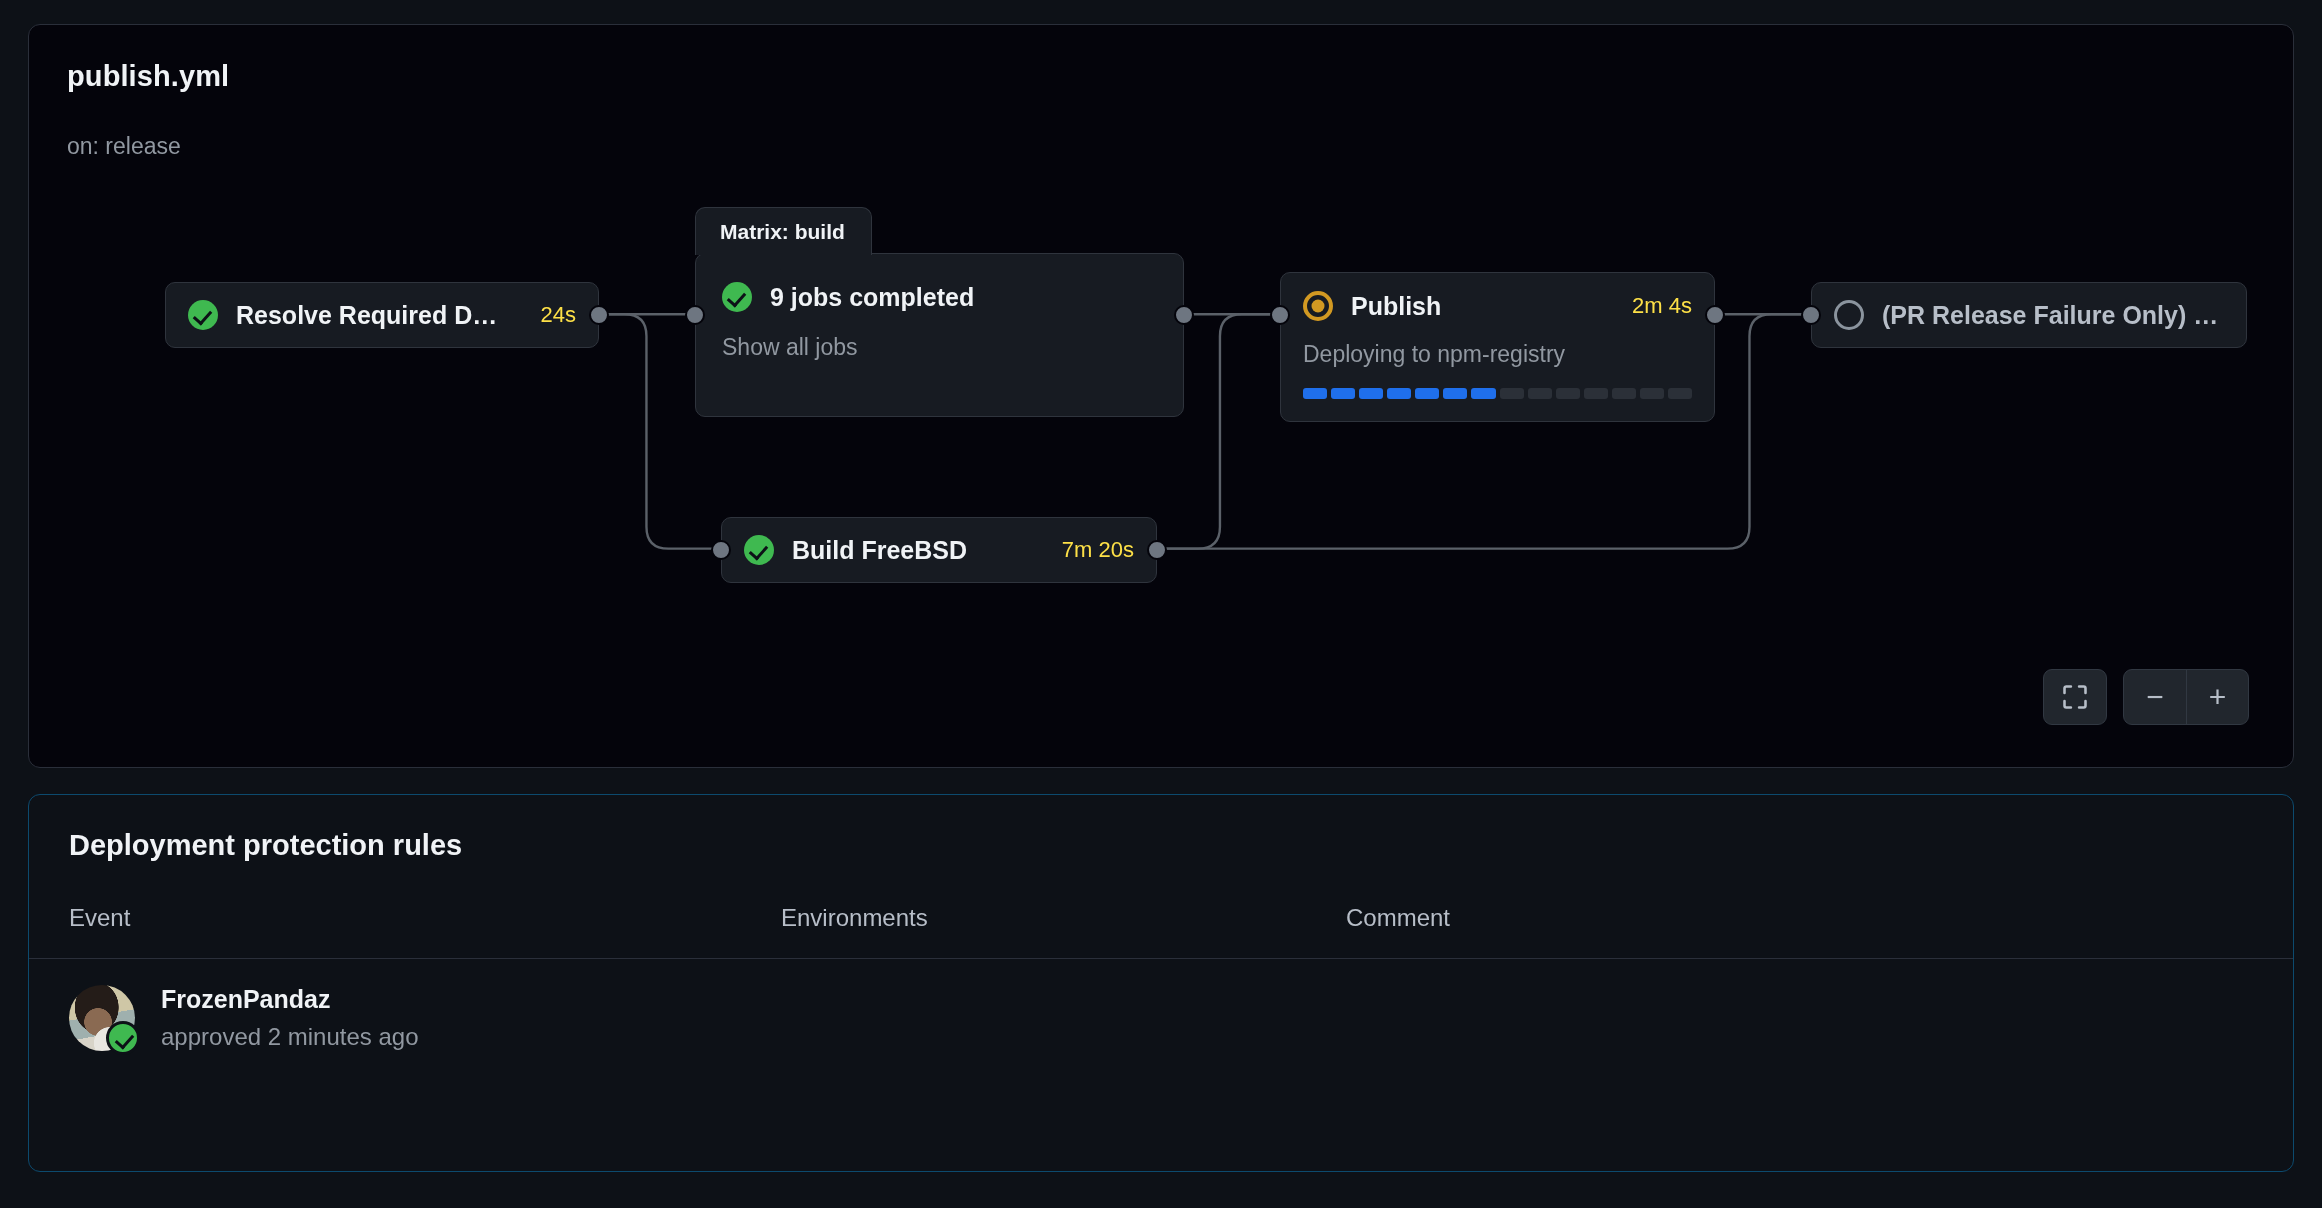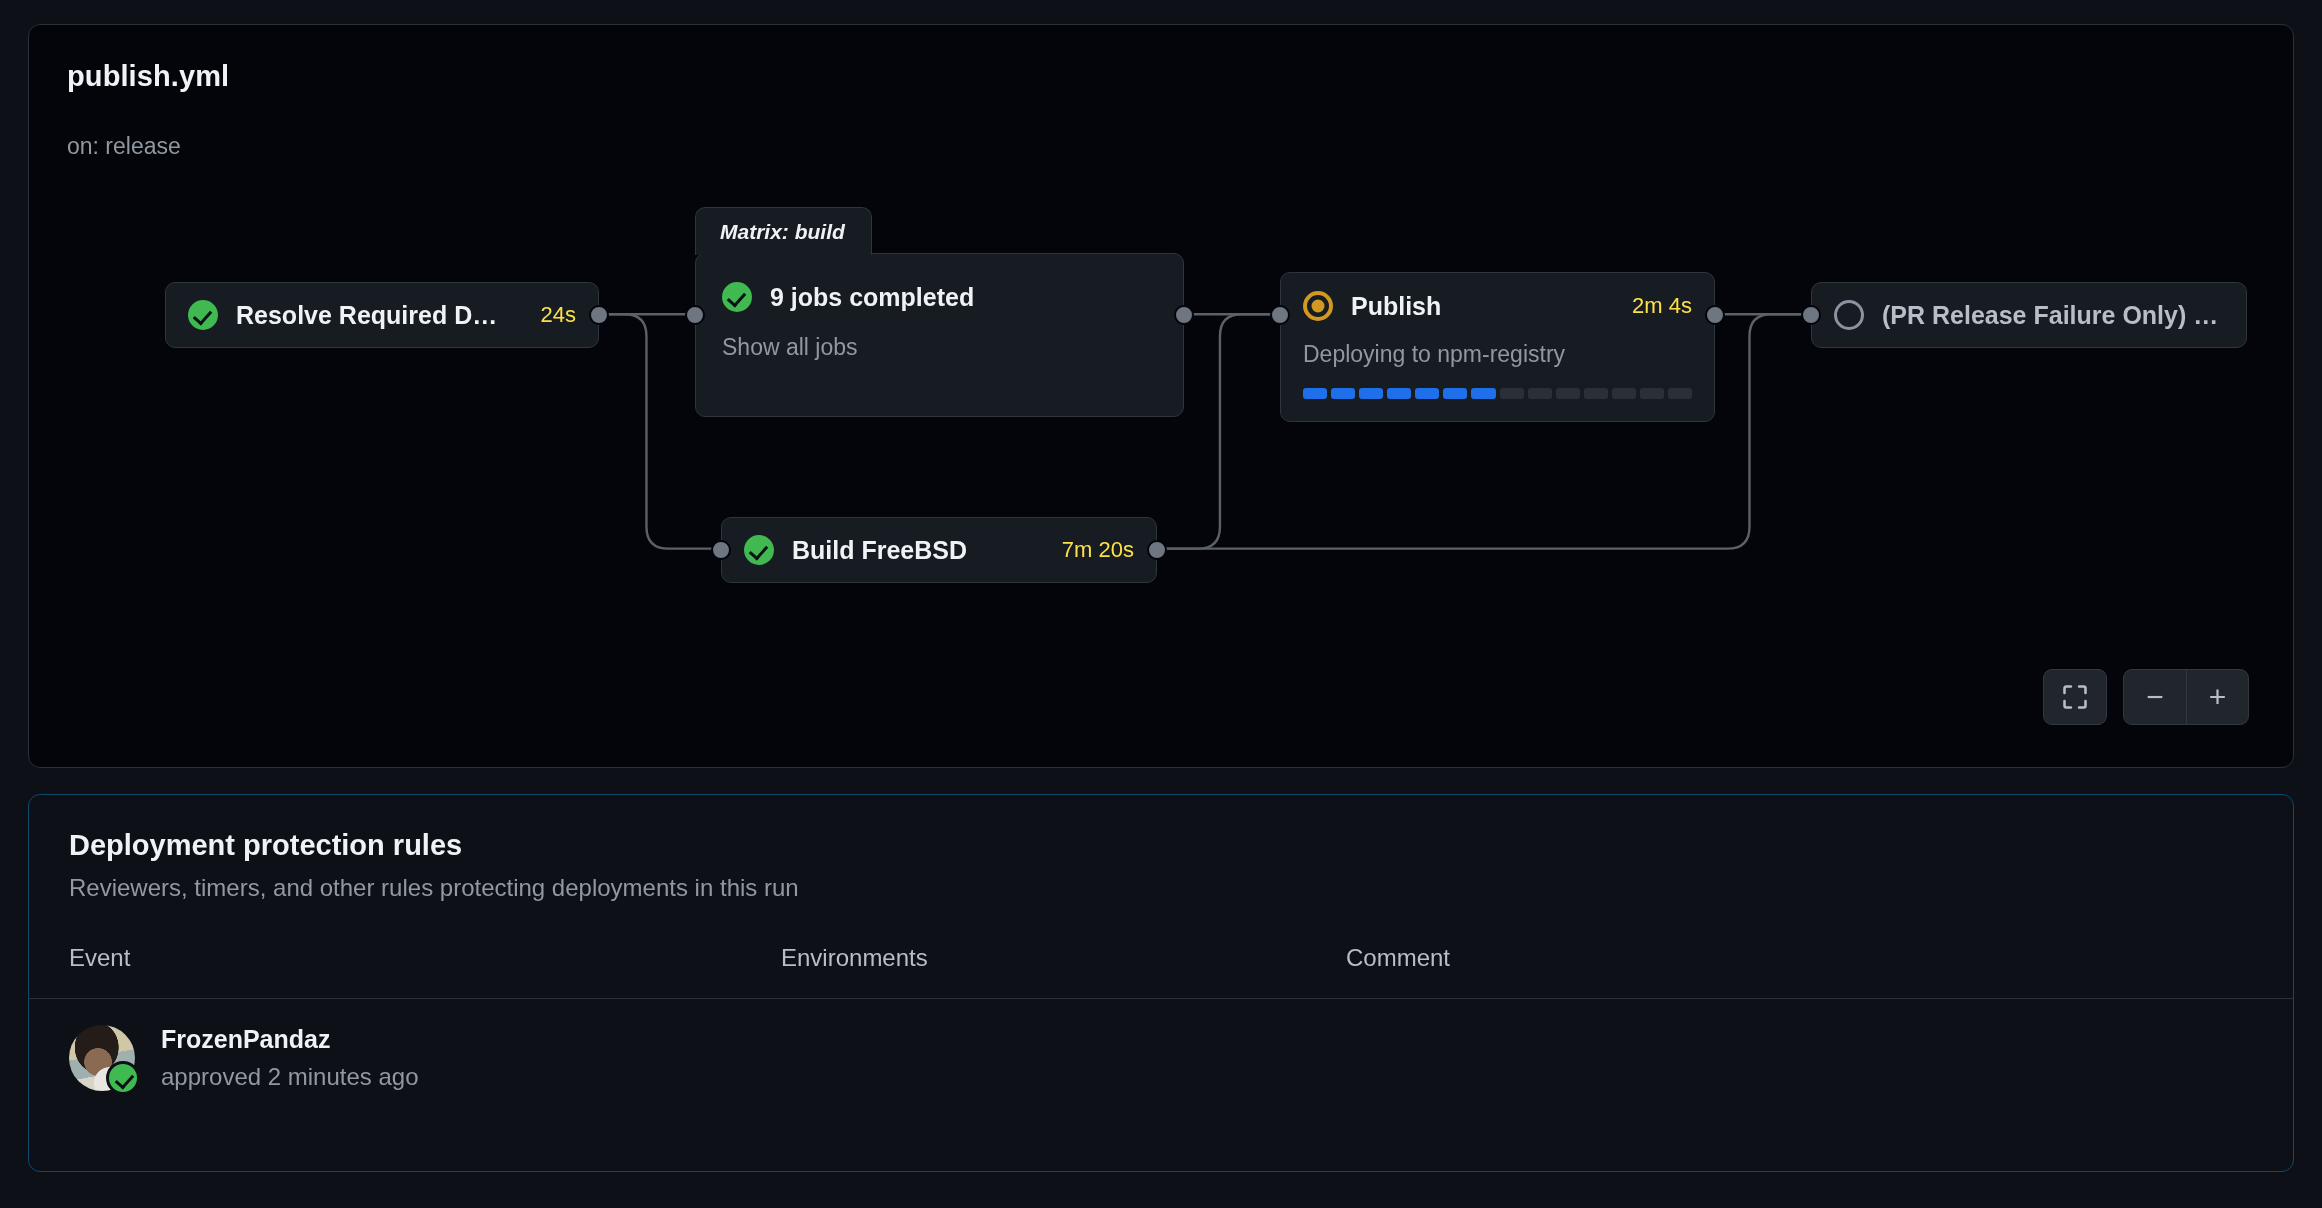--- a/index.html
+++ b/index.html
@@ -74,21 +74,21 @@
     border: 1px solid #2f343d;
     border-radius: 10px;
   }
   .matrix-tab {
     position: absolute; left: -1px; top: -47px;
     height: 48px; padding: 0 26px 0 24px;
     display: flex; align-items: center;
     background: #171b22;
     border: 1px solid #2f343d; border-bottom: none;
     border-radius: 10px 10px 0 0;
-    font-size: 21px; font-weight: 700; color: #f0f3f6; white-space: nowrap; font-style: italic;
+    font-size: 21px; font-weight: 700; color: #f0f3f6; white-space: nowrap;
   }
   .matrix-body { padding: 28px 0 0 26px; }
   .matrix-head { display: flex; align-items: center; gap: 18px; }
   .matrix-link { margin-top: 22px; font-size: 23px; color: #9198a1; }
 
   
   .deploy-text { padding: 0 22px; margin-top: 4px; font-size: 23px; color: #9198a1; }
   .seg-bar { display: flex; gap: 4px; padding: 0 22px; margin-top: 20px; }
   .seg { height: 11px; flex: 1; border-radius: 3px; background: #2b3038; }
   .seg.on { background: #1f6feb; }
@@ -267,21 +267,20 @@
       <div class="zoom-group">
         <div class="zb">−</div>
         <div class="zb">+</div>
       </div>
     </div>
 
   </div>
 
   <div class="rules-panel">
     <div class="rules-title">Deployment protection rules</div>
-    <div class="rules-sub">Reviewers, timers, and other rules protecting deployments in this run</div>
 
     <div class="rules-table">
       <div class="tr thead">
         <div class="th c1">Event</div>
         <div class="th c2">Environments</div>
         <div class="th c3">Comment</div>
       </div>
       <div class="row-sep"></div>
       <div class="tr trow">
         <div class="c1">

